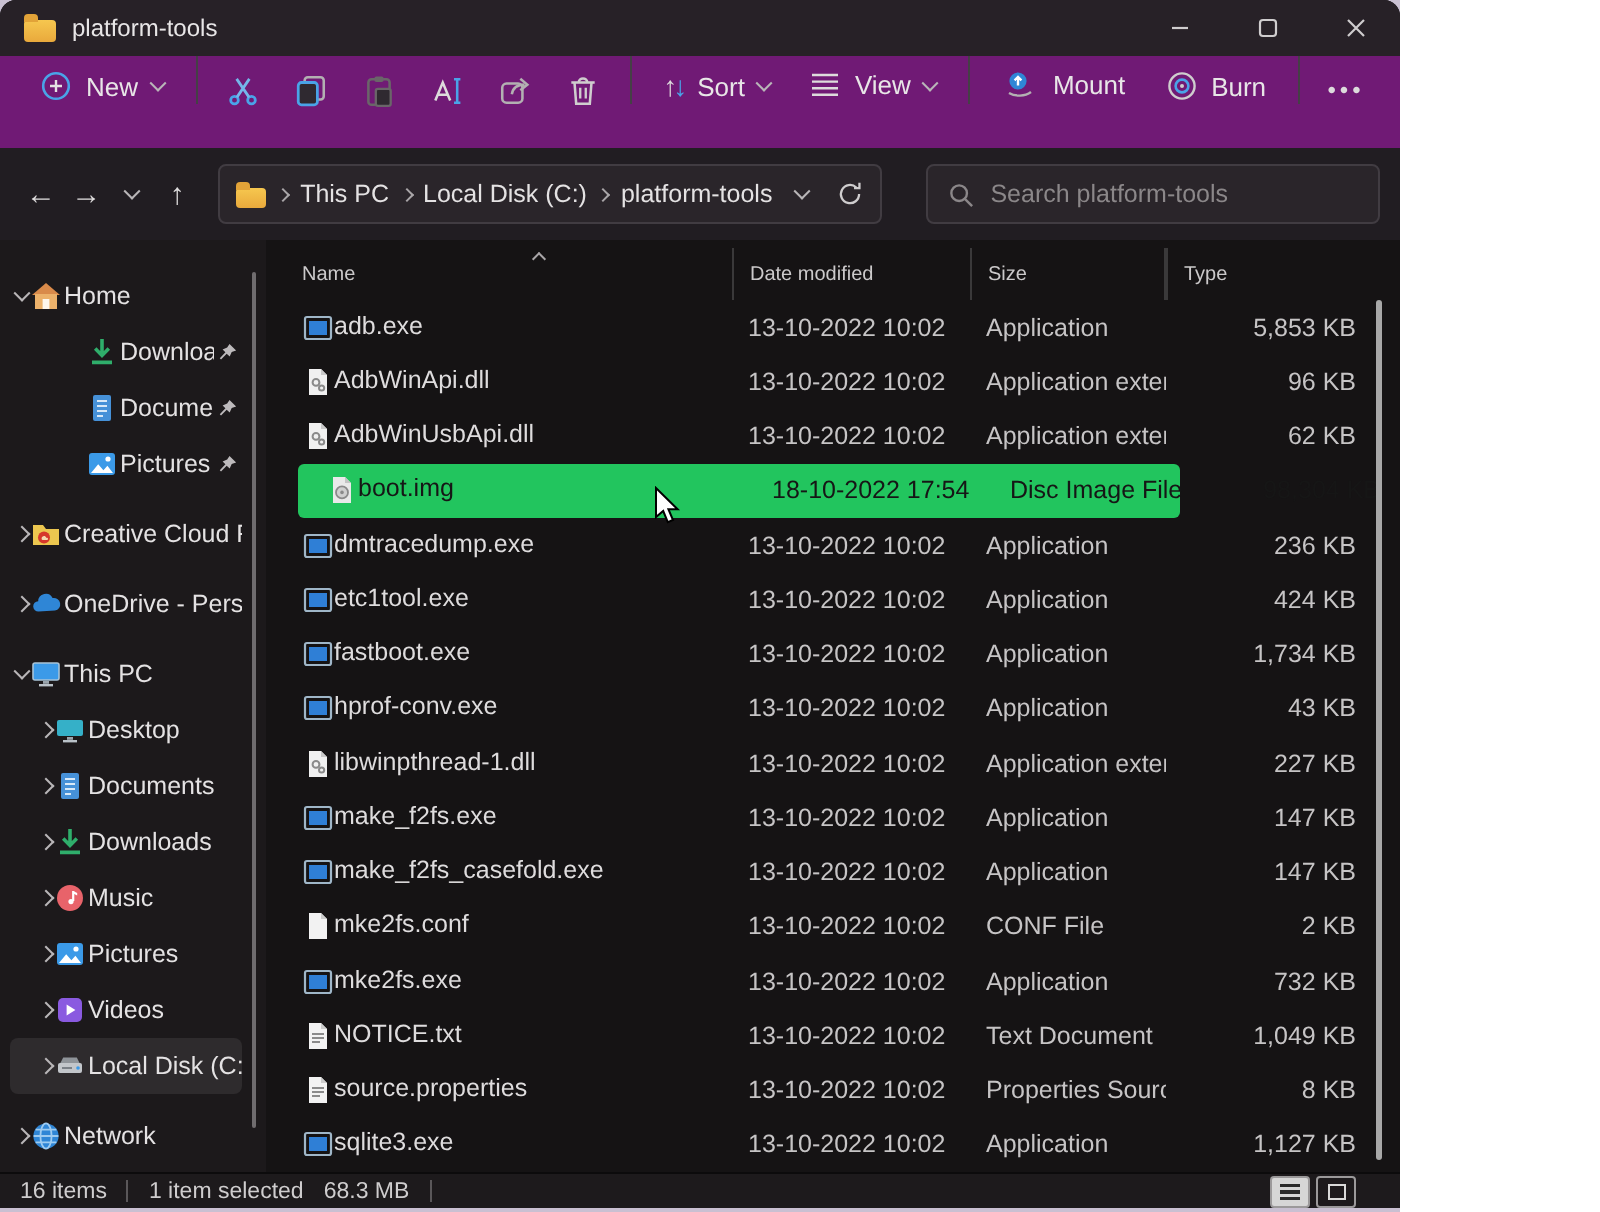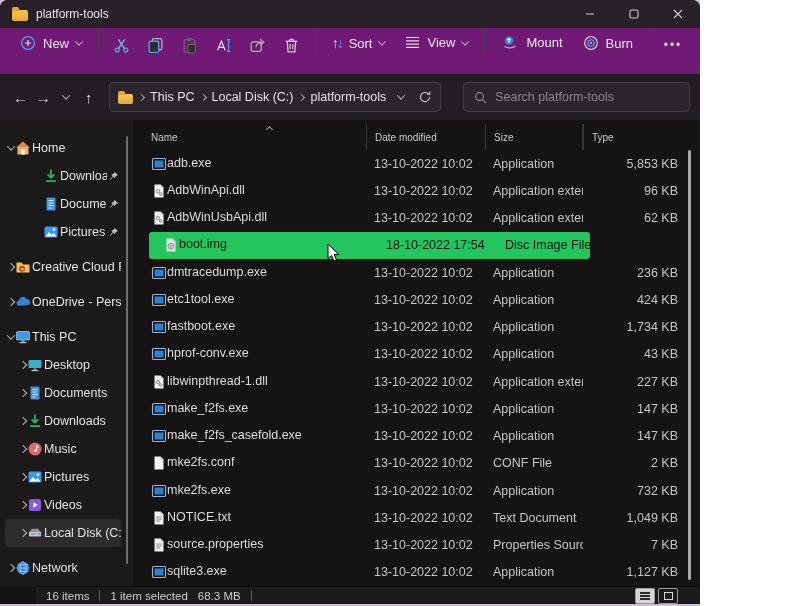--- a/index.html
+++ b/index.html
@@ -74,21 +74,21 @@
   .frow .c-name { display:flex; align-items:flex-start; gap:0; padding-left:2px; overflow:hidden; white-space:nowrap; }
   .frow .c-date, .frow .c-type { color:#c6c4c5; padding-left:8px; white-space:nowrap; overflow:hidden; }
   .frow .c-size { color:#c6c4c5; text-align:right; padding-right:10px; white-space:nowrap; }
   .frow.selected { background:#22c55e;padding-left:12px; }
   .frow.selected .c-name, .frow.selected .c-date, .frow.selected .c-type, .frow.selected .c-size { color:#161616; }
   .f-icon { width:16px; height:16px; flex:none; display:flex; }
   .list-scroll { position:absolute; right:9px; top:30px; bottom:6px; width:3px; background:#a8a8a8; border-radius:2px; }
 
   
   .statusbar { height:18px; background:#1d1a1c; border-top:1px solid #0c0b0c; display:flex; align-items:center;
-               padding:0 10px; gap:10px; color:#cfcdce; font-size:11.5px; flex:none;margin-left:36px; }
+               padding:0 10px; gap:10px; color:#cfcdce; font-size:11.5px; flex:none; }
   .st-sep { width:1px; height:11px; background:#5a5759; }
   .view-toggles { margin-left:auto; display:flex; gap:3px; padding-right:12px; }
   .vt-btn { width:20px; height:16px; border:1px solid #9b999a; border-radius:2px; display:flex; align-items:center; justify-content:center; }
   .vt-btn.active { background:#d6d6d6; }
   .vt-lines { width:10px; height:8px; background:repeating-linear-gradient(#2a2a2a 0 1.6px, transparent 1.6px 3.2px); }
   .vt-square { width:9px; height:8px; border:1.4px solid #d9d9d9; }
 
   .cursor { position:absolute; left:327px; top:243px; z-index:50; pointer-events:none; }
 </style>
 </head>
@@ -659,21 +659,21 @@
                   <svg width="16" height="16" viewBox="0 0 16 16">
                     <path d="M3.5 1.5h6l3 3v10h-9z" fill="#f2f2f2"></path>
                     <path d="M9.5 1.5l3 3h-3z" fill="#cccccc"></path>
                     <path d="M5 7h6M5 9h6M5 11h4" stroke="#8a8a8a" stroke-width="0.9"></path>
                   </svg>
                 </span>
                 <span class="f-label">source.properties</span>
               </span>
     <span class="c-date">13-10-2022 10:02</span>
     <span class="c-type">Properties Source ...</span>
-    <span class="c-size">7 KB</span>
+    <span class="c-size">8 KB</span>
   </div>
             <div class="frow">
     <span class="c-name">
                 <span class="f-icon">
                   <svg width="16" height="16" viewBox="0 0 16 16">
                     <rect x="1.5" y="2.5" width="13" height="11" rx="1" fill="none" stroke="#9fb6c8" stroke-width="1.1"></rect>
                     <rect x="3.5" y="4.5" width="9" height="7" fill="#2f7fd6"></rect>
                   </svg>
                 </span>
                 <span class="f-label">sqlite3.exe</span>

